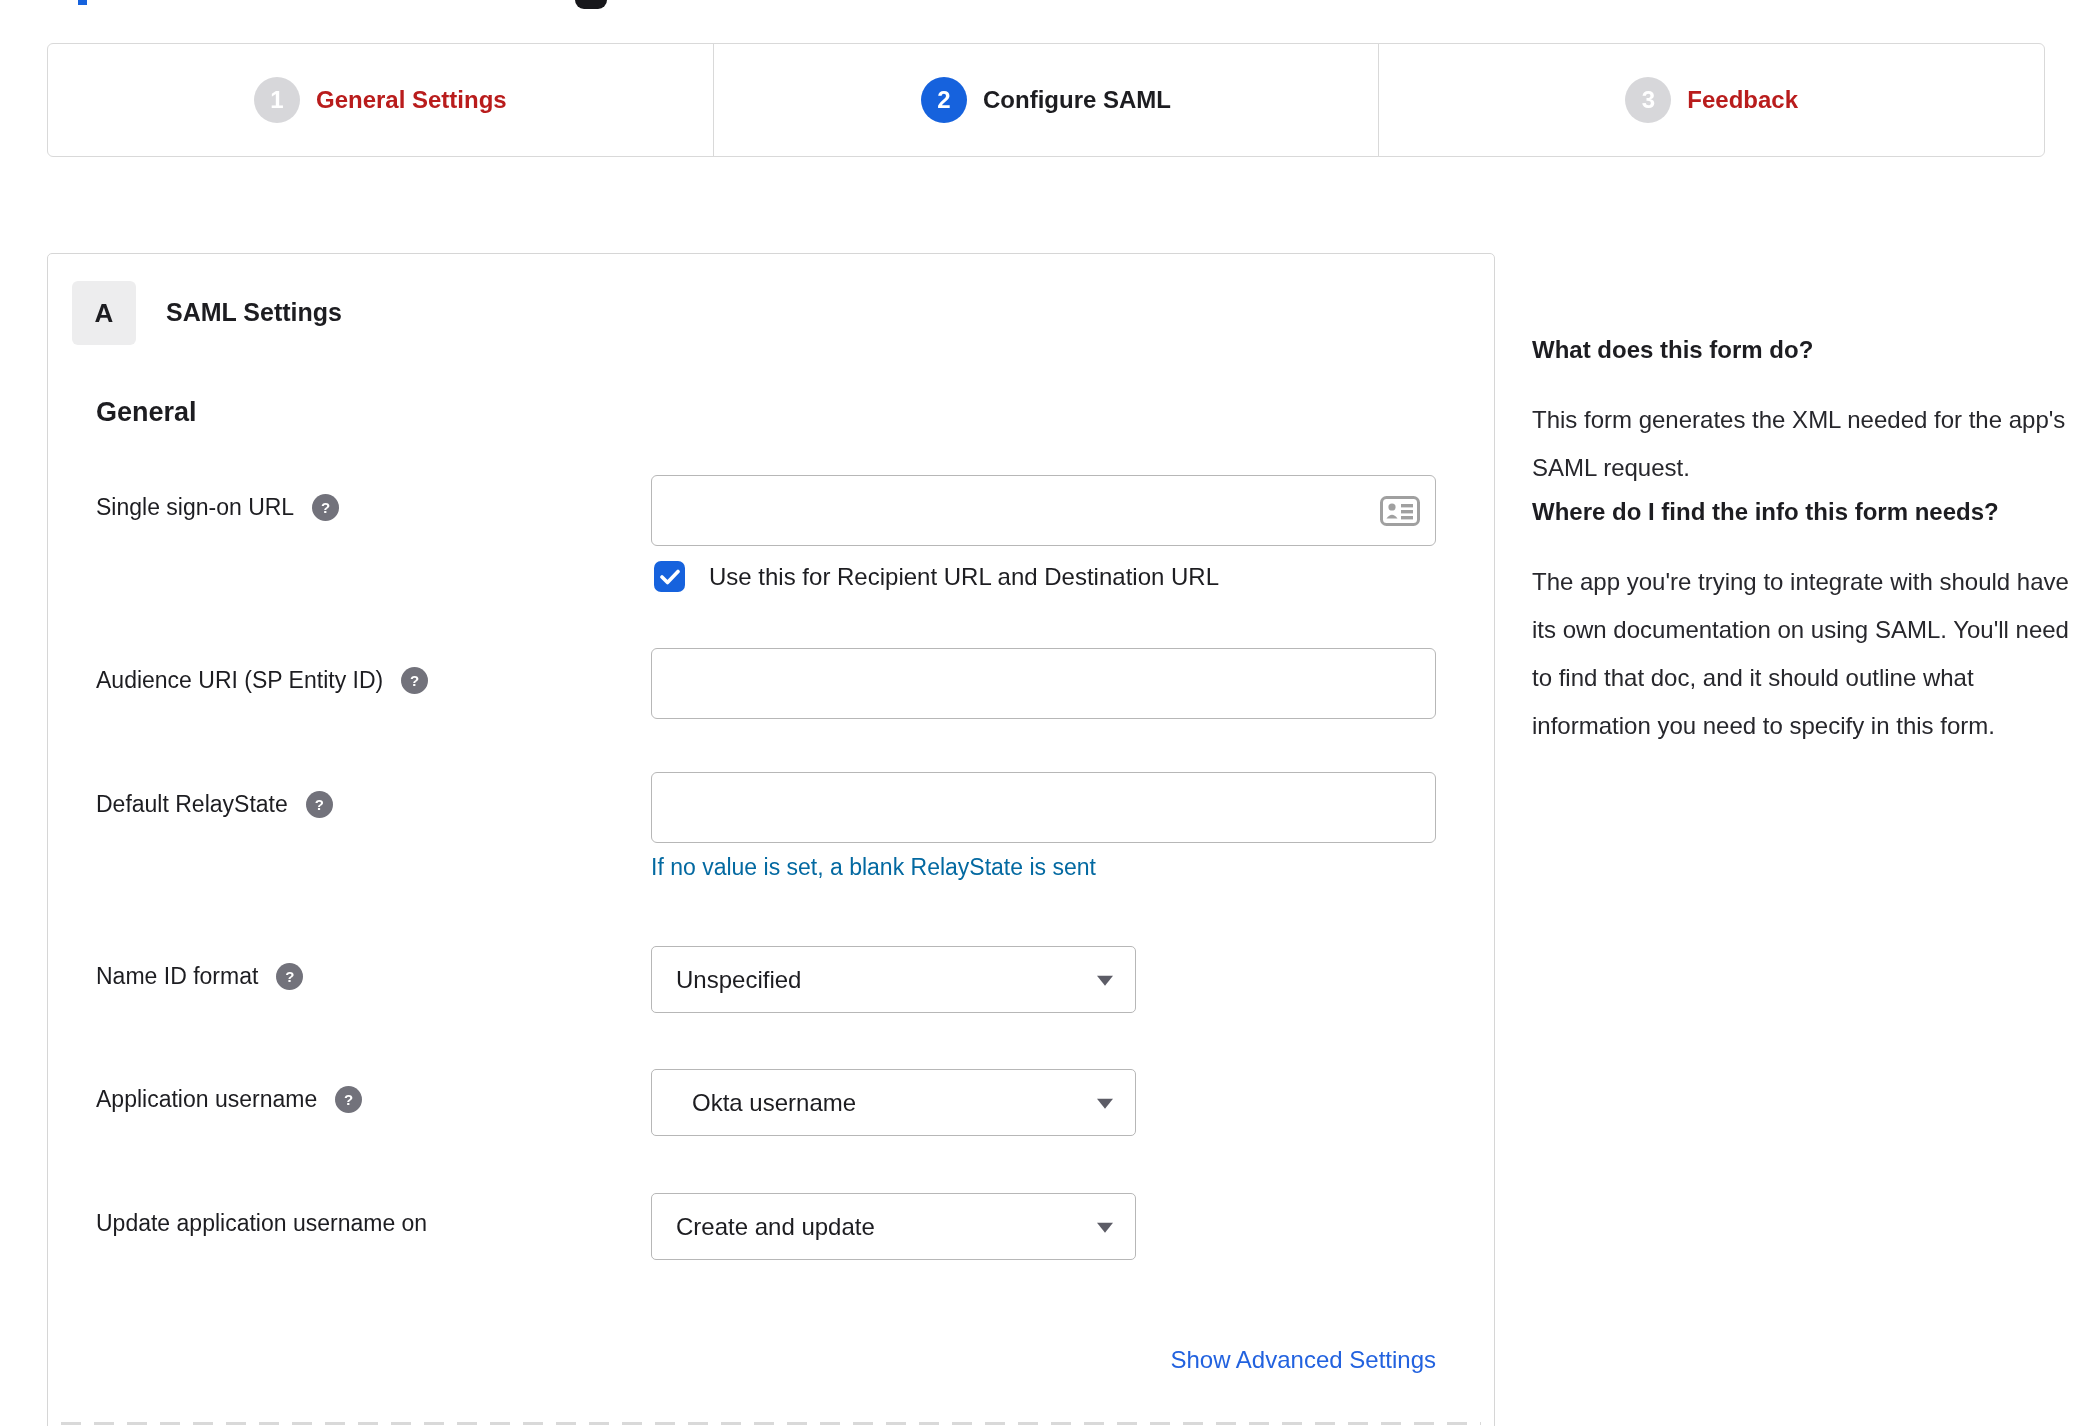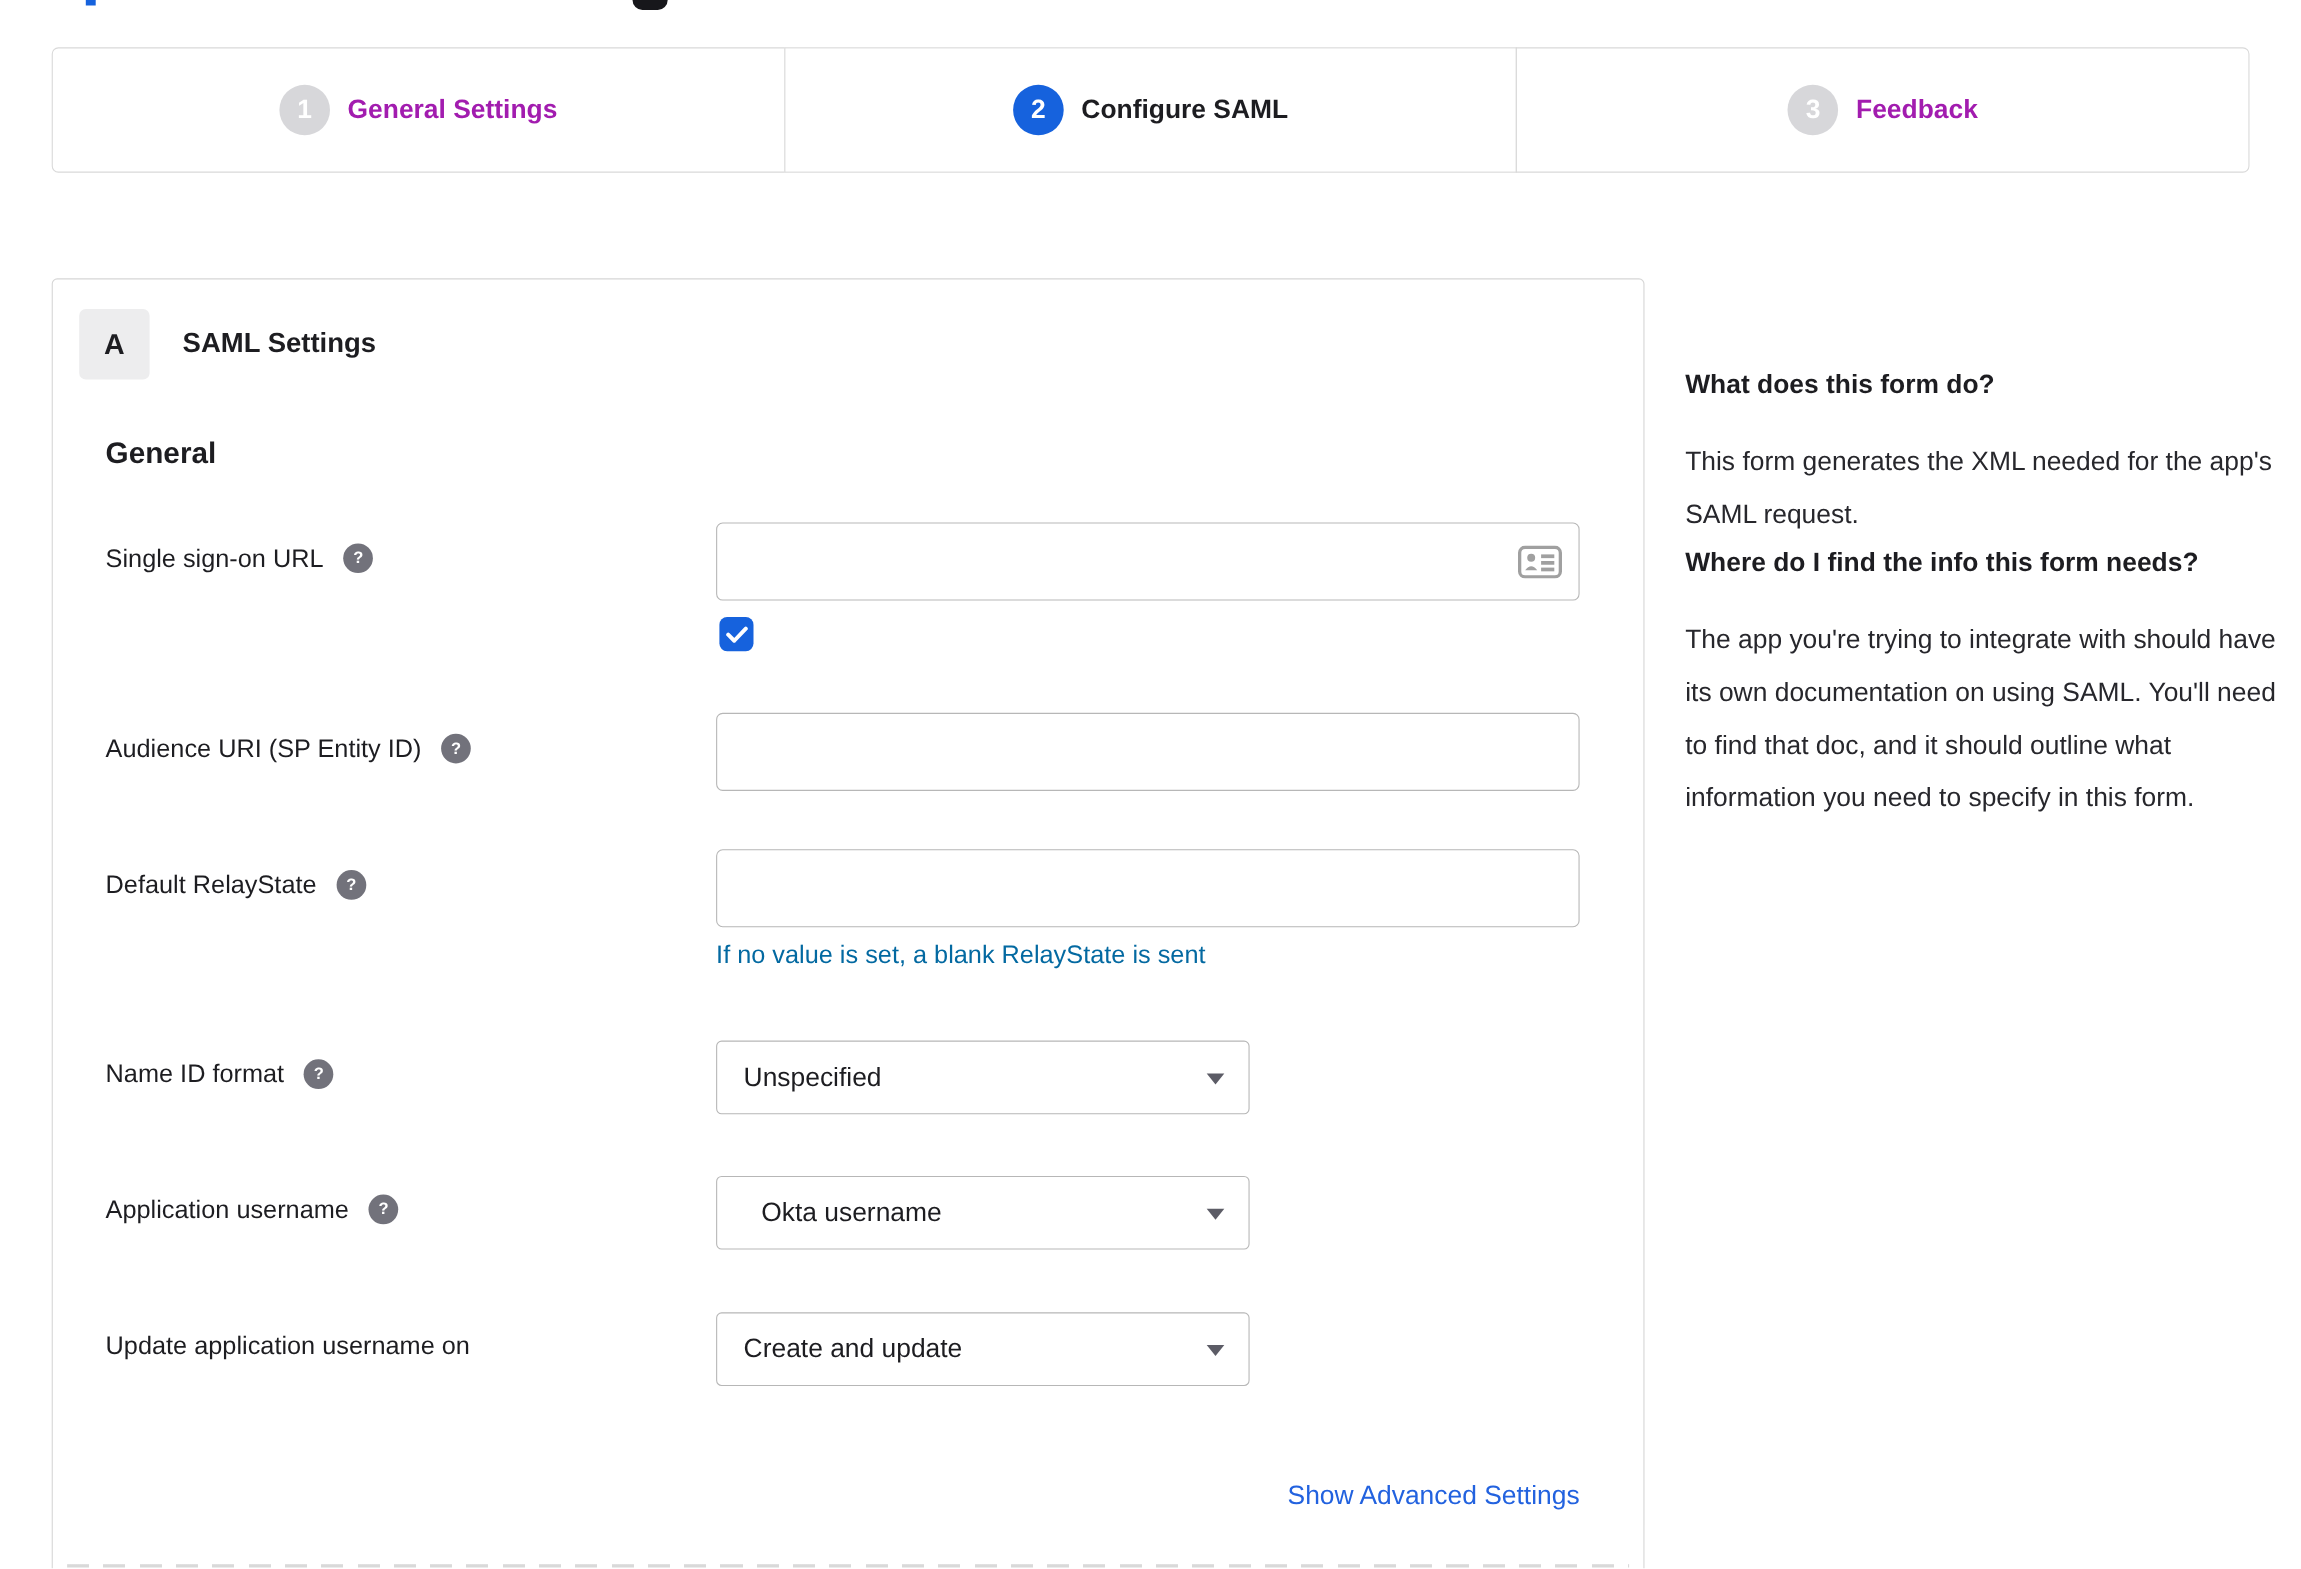--- a/index.html
+++ b/index.html
@@ -12,21 +12,21 @@
   .frag-black { position:absolute; left:575px; top:0; width:32px; height:9px; background:#17171b; border-radius:0 0 10px 10px; }
 
   
   .stepper { position:absolute; left:47px; top:43px; width:1998px; height:114px; display:flex; }
   .step-cell { flex:1; background:#fff; border:1px solid #d9d9d9; display:flex; align-items:center; justify-content:center; gap:16px; }
   .step-cell + .step-cell { margin-left:-1px; }
   .step-cell:first-child { border-radius:6px 0 0 6px; }
   .step-cell:last-child { border-radius:0 6px 6px 0; }
   .step-circle { width:46px; height:46px; border-radius:50%; background:#d7d7da; color:#fff;
                  font-size:24px; font-weight:700; display:flex; align-items:center; justify-content:center; }
-  .step-label { font-size:24px; font-weight:700; color:#a21caf; }
+  .step-label { font-size:24px; font-weight:700; color:#b91c1c; }
   .step-cell.active .step-circle { background:#1662dd; }
   .step-cell.active .step-label { color:#1d1d21; }
 
   
   .panel { position:absolute; left:47px; top:253px; width:1448px; height:1200px;
            background:#fff; border:1px solid #d6d6d6; border-radius:5px; }
   .badge-a { position:absolute; left:24px; top:27px; width:64px; height:64px; background:#ededee;
              border-radius:6px; display:flex; align-items:center; justify-content:center;
              font-size:26px; font-weight:700; color:#1d1d21; }
   .section-title { position:absolute; left:118px; top:44px; font-size:25px; font-weight:700; }
@@ -115,20 +115,21 @@
         <rect x="21" y="20" width="12" height="3.4" fill="#a0a0a0"></rect>
       </svg>
     </div>
 
     <div class="checkbox-row">
       <div class="checkbox">
         <svg width="20" height="16" viewBox="0 0 20 16">
           <polyline points="2,8 7.5,13.5 18,2.5" fill="none" stroke="#ffffff" stroke-width="3.6" stroke-linecap="round" stroke-linejoin="round"></polyline>
         </svg>
       </div>
+      <div class="checkbox-label">Use this for Recipient URL and Destination URL</div>
     </div>
 
     <div class="field-label" style="top:413px;">
       <span>Audience URI (SP Entity ID)</span>
       <span class="help-dot">?</span>
     </div>
     <input class="text-input" style="top: 394px;" type="text" value="">
 
     <div class="field-label" style="top:537px;">
       <span>Default RelayState</span>

